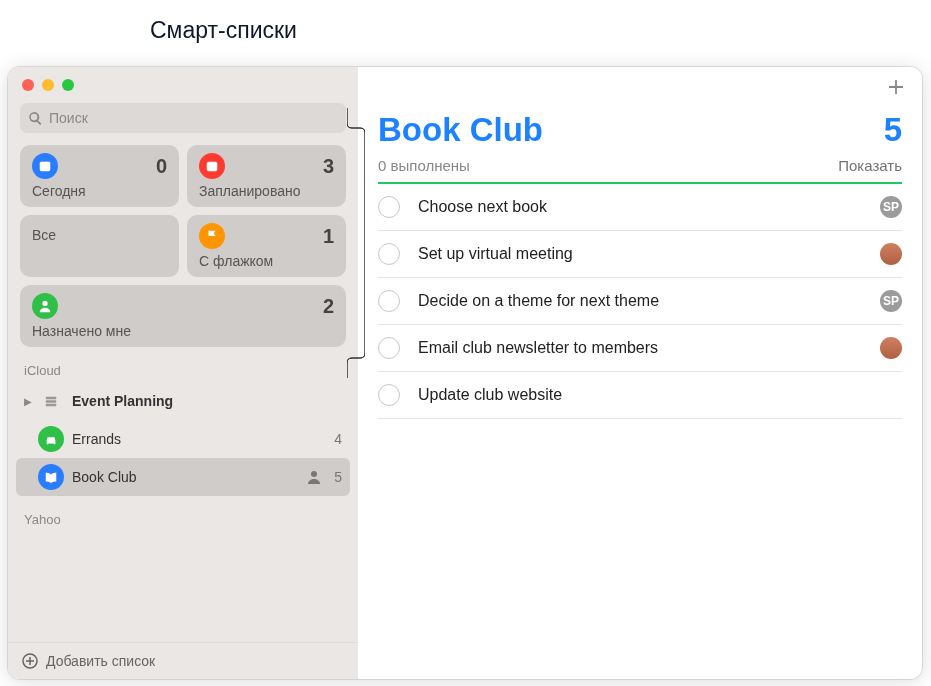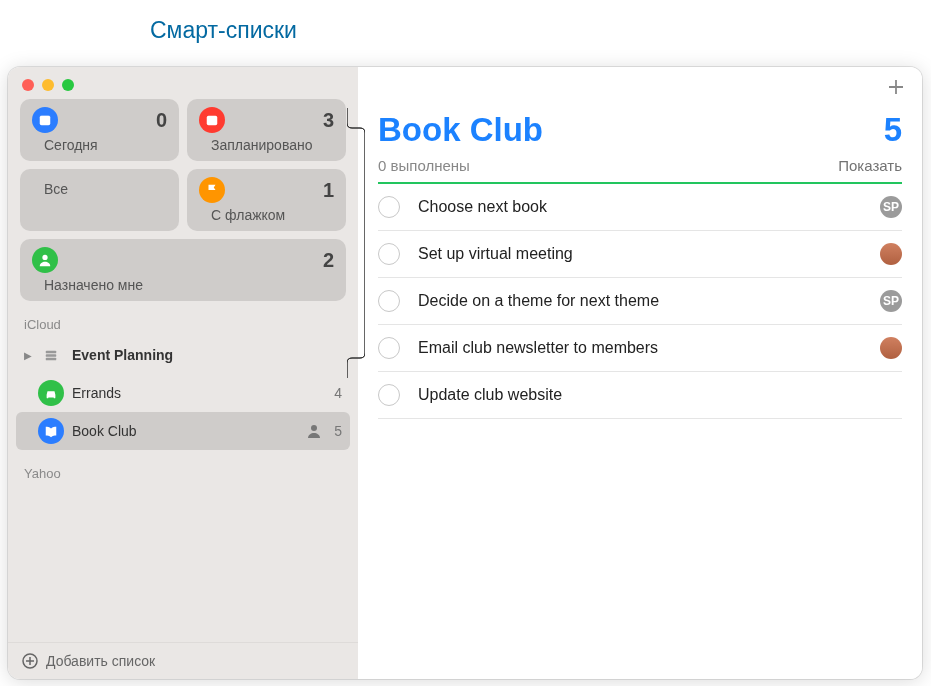--- a/index.html
+++ b/index.html
@@ -1,37 +1,37 @@
 <!DOCTYPE html>
 <html><head>
   <meta charset="utf-8">
   <style>
     * { box-sizing: border-box; margin: 0; padding: 0; }
     body { font-family: -apple-system, BlinkMacSystemFont, "Helvetica Neue", sans-serif; background: #fff; }
     .canvas { width: 931px; height: 686px; position: relative; }
-    .callout { position: absolute; top: 17px; left: 150px; font-size: 23px; color: #0369a1; }
+    .callout { position: absolute; top: 17px; left: 150px; font-size: 23px; color: #0f172a; }
     .window {
       position: absolute; top: 67px; left: 8px; width: 914px; height: 612px;
       border-radius: 12px; overflow: hidden; box-shadow: 0 0 0 1px rgba(0,0,0,.1), 0 2px 20px rgba(0,0,0,.15);
       display: flex; background: #fff;
     }
     .sidebar { width: 350px; background: #EAE7E5; display: flex; flex-direction: column; position:relative;}
     .traffic { padding: 12px 14px 8px; display:flex; gap:8px;}
     .dot { width:12px; height:12px; border-radius:50%; }
     .red{background:#ff5f57}.yellow{background:#febc2e}.green{background:#28c840}
     .search { margin: 4px 12px 12px; height: 30px; background:#DDD9D7; border-radius:7px; display:flex; align-items:center; padding:0 8px; color:#8a8a8a; font-size:14px;}
     .search svg{width:15px;height:15px;margin-right:6px;fill:#8a8a8a}
     .smart-grid { display:grid; grid-template-columns:1fr 1fr; gap:8px; padding:0 12px;}
     .smart-card { background:#CFCCCA; border-radius:10px; padding:8px 12px 8px; min-height:62px; display:flex; flex-direction:column; justify-content:space-between; cursor:pointer;}
     .smart-card.wide { grid-column:1 / span 2;}
     .smart-top { display:flex; justify-content:space-between; align-items:center;}
     .smart-icon { width:26px; height:26px; border-radius:50%; display:flex; align-items:center; justify-content:center;}
     .smart-icon svg{width:14px;height:14px;fill:#fff}
     .smart-count { font-size:20px; font-weight:600; color:#444;}
-    .smart-label { font-size:14px; color:#555; margin-top:4px;margin-left:12px;}
+    .smart-label { font-size:14px; color:#555; margin-top:4px;}
     .section-h { padding:16px 16px 4px; font-size:13px; color:#8a8a8a;}
     .list-items { padding:0 8px;}
     .list-item { display:flex; align-items:center; padding:6px 8px; border-radius:6px; font-size:14px; color:#333; cursor:pointer;}
     .list-item .disclosure{width:12px;color:#888;font-size:10px;margin-right:2px}
     .list-item .li-icon{width:26px;height:26px;border-radius:50%;display:flex;align-items:center;justify-content:center;margin-right:8px}
     .list-item .li-icon svg{width:14px;height:14px;fill:#fff}
     .list-item .li-icon.folder{border-radius:4px;background:transparent}
     .list-item .li-icon.folder svg{fill:#999}
     .list-item .name{flex:1}
     .list-item .share-ind{width:16px;height:16px;margin-right:6px;color:#777}
@@ -69,20 +69,26 @@
 
   <div class="window">
 
     <div class="sidebar">
       <div class="traffic">
         <div class="dot red"></div>
         <div class="dot yellow"></div>
         <div class="dot green"></div>
       </div>
 
+      <div class="search">
+        <svg viewBox="0 0 16 16">
+            <path d="M6.5 1a5.5 5.5 0 014.23 9.02l3.63 3.63-1.41 1.41-3.63-3.63A5.5 5.5 0 116.5 1zm0 2a3.5 3.5 0 100 7 3.5 3.5 0 000-7z"></path>
+          </svg>
+        <span>Поиск</span>
+      </div>
 
       <div class="smart-grid">
         <div class="smart-card">
           <div class="smart-top">
             <div class="smart-icon" style="background:#2b7dff">
                 <svg viewBox="0 0 16 16">
                   <rect x="2" y="3" width="12" height="11" rx="2"></rect>
                   <rect x="2" y="3" width="12" height="3" fill="#fff" opacity=".3"></rect>
                 </svg>
               </div>

